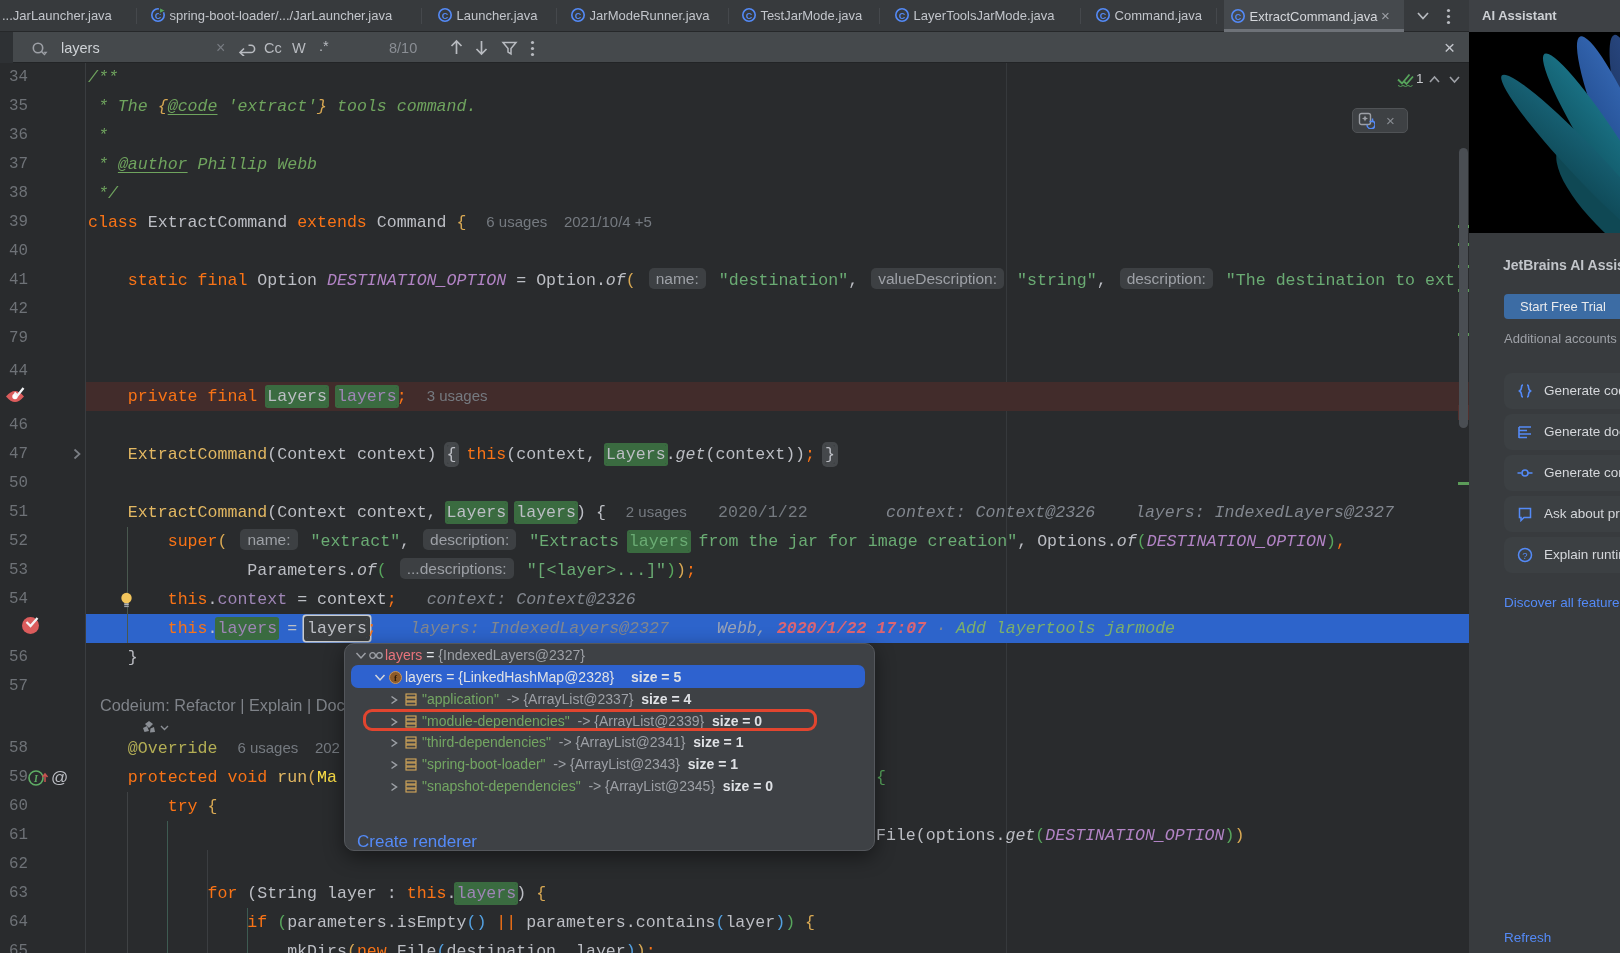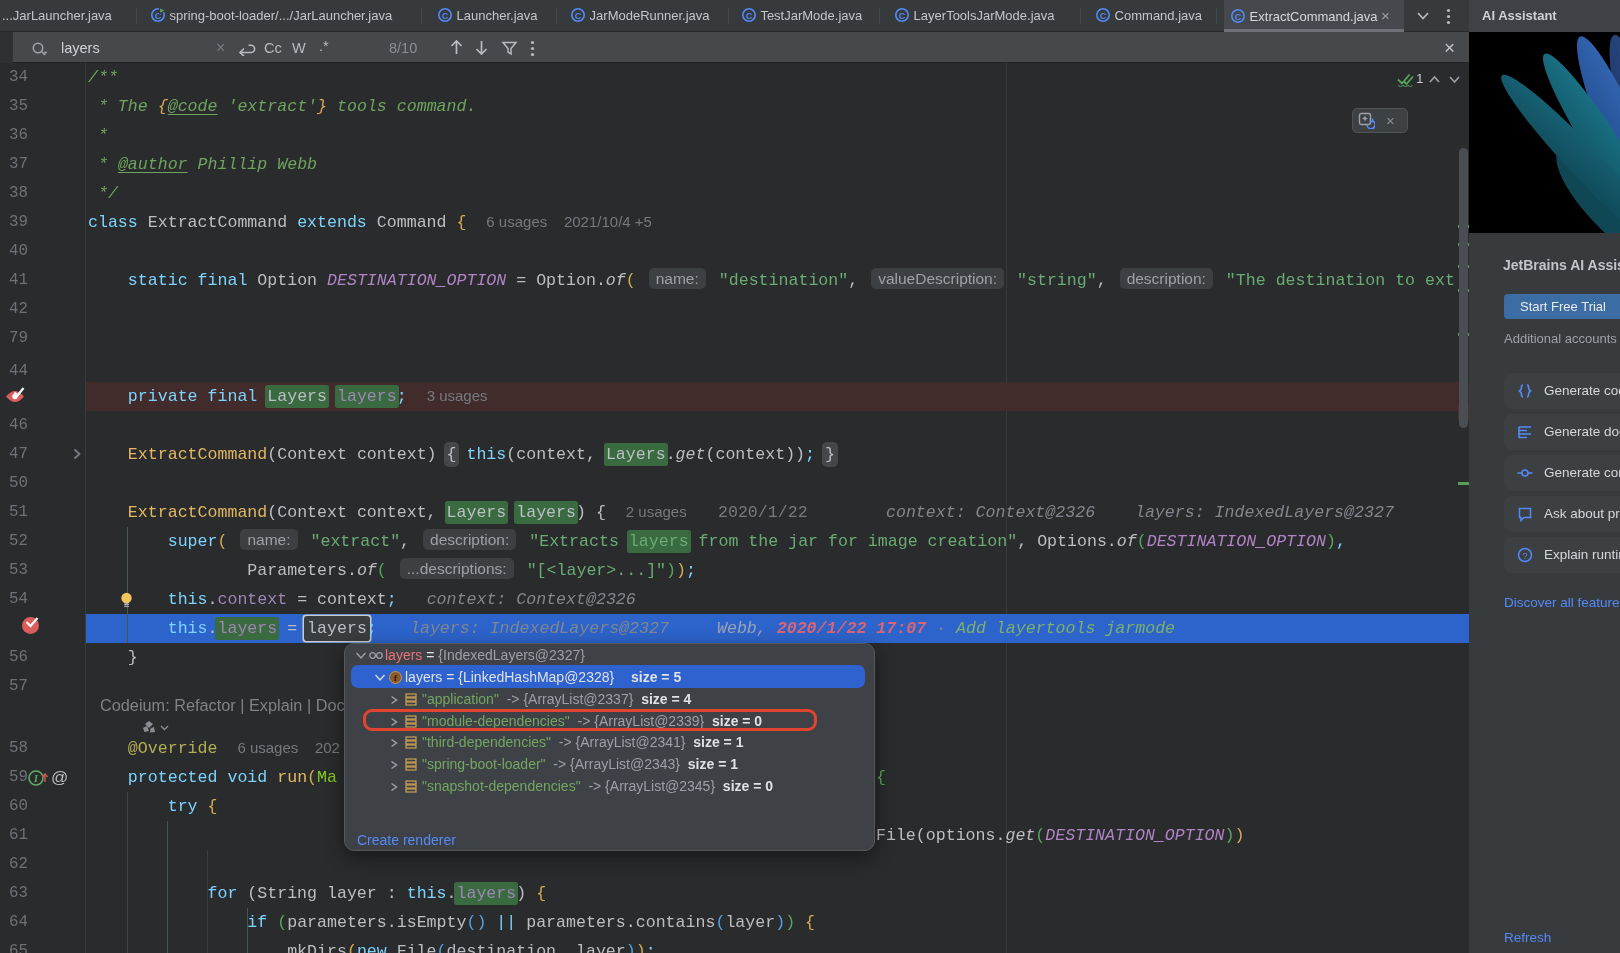--- a/index.html
+++ b/index.html
@@ -17,40 +17,40 @@
 #findbar{position:absolute;left:13px;top:32px;width:1456px;height:31px;background:#45494C;border-bottom:1px solid #222426}
 #findleft{position:absolute;left:0;top:32px;width:13px;height:31px;background:#2E3134}
 .fb{position:absolute;top:32px;color:#B8BBC0;font-size:14.5px}
 
 #editor{position:absolute;left:0;top:63px;width:1469px;height:890px;background:#292B2D;overflow:hidden}
 #gutline{position:absolute;left:85px;top:0;width:1px;height:890px;background:#3A3D40}
 #colguide{position:absolute;left:1006px;top:0;width:1px;height:890px;background:#36393C}
 .gn{position:absolute;left:9px;width:40px;font:15.8px "Liberation Mono",monospace;color:#6E7277;line-height:29px;height:29px}
 .ln{position:absolute;left:88px;height:29px;line-height:29px;white-space:pre;font-size:16.6px;font-family:"Liberation Mono",monospace;color:#BCBEC4;z-index:3}
 .rowhl{position:absolute;left:86px;width:1383px;height:29px;z-index:1}
-.k{color:#7dd3fc}.s{color:#6AAB73}.c{color:#6FA45E;font-style:italic}
+.k{color:#f97316}.s{color:#6AAB73}.c{color:#6FA45E;font-style:italic}
 .ct{font-weight:normal;text-decoration:underline;text-underline-offset:3px}
 .f{color:#9E85B5}.cn{color:#B183C4;font-style:italic}.m{color:#E3B862}
 .an{color:#B3AE55}.it{font-style:italic}
 .pb{color:#53A0E0}.pg{color:#57A55C}.py{color:#D8A853}
 .hint{display:inline-block;background:#3D4043;color:#9DA0A6;border-radius:5px;font:15.5px "Liberation Sans",sans-serif;padding:0 7px;height:21px;line-height:21px;vertical-align:1px;margin:0 3px}
 .use{font:15px "Liberation Sans",sans-serif;color:#757A80}
 .dbg{font-style:italic;color:#82878F}
 .hl{background:#3A6B40;box-shadow:0 0 0 2px #3A6B40;border-radius:1px}
 .bbox{background:#45484B;box-shadow:0 0 0 3px #45484B;border-radius:2px}
 .vbox{background:#3A3D3F;box-shadow:0 0 0 3px #3A3D3F,0 0 0 4.5px #C9CBCE;border-radius:1px}
 .guide{position:absolute;width:1px;z-index:2}
 
 #popup{position:absolute;left:344px;top:643px;width:531px;height:208px;background:#3E4145;border:1px solid #54575C;border-radius:10px;z-index:10;box-shadow:0 6px 20px rgba(0,0,0,.45);font-size:14px;color:#DFE1E5}
 .prow{position:absolute;left:0;width:100%;height:22px;line-height:22px;white-space:pre}
 #psel{position:absolute;left:6px;top:21px;width:514px;height:23px;background:#2E62CF;border-radius:7px;z-index:0}
 #redbox{position:absolute;left:18px;top:65px;width:454px;height:22px;border:3px solid #E2452F;border-radius:9px;z-index:5}
 .pgr{color:#9DA0A6}.pgreen{color:#73A662}.pb2{font-weight:bold;color:#DFE1E5}
 .pink{color:#E8747C}
-#crender{position:absolute;left:12px;top:188px;color:#548AF7;font-size:14px}
+#crender{position:absolute;left:12px;top:188px;color:#548AF7;font-size:17px}
 
 #aipanel{position:absolute;left:1469px;top:32px;width:151px;height:921px;background:#383B3E;overflow:hidden}
 #art{position:absolute;left:0;top:0;width:151px;height:201px;background:#000}
 #aipanel h3{position:absolute;left:34px;top:225px;width:200px;font-size:14px;color:#C2C5CA;white-space:nowrap}
 #trial{position:absolute;left:35px;top:262px;width:130px;height:25px;background:#3C6CA4;border-radius:4px;color:#E8EAED;font-size:13px;line-height:25px;padding-left:16px}
 #addacc{position:absolute;left:35px;top:299px;font-size:13px;color:#9DA0A6;white-space:nowrap}
 .aiitem{position:absolute;left:35px;width:130px;height:36px;background:#3C4043;border-radius:8px;color:#D5D7DB;font-size:13.5px;line-height:36px;padding-left:40px;white-space:nowrap}
 .ailink{position:absolute;left:35px;color:#548AF7;font-size:13.5px;white-space:nowrap}
 
 #sthumb{position:absolute;left:1459px;top:148px;width:9px;height:280px;background:#4A4E53;border-radius:5px;z-index:4}
@@ -221,21 +221,21 @@
 <div class="ln" style="top:319px">    <span class="k">private final</span> <span class="hl">Layers</span> <span class="f"><span class="hl">layers</span></span><span class="k">;</span>  <span class="use">3 usages</span></div>
 <div class="ln" style="top:377px">    <span class="m">ExtractCommand</span>(Context context) <span class="bbox">{</span> <span class="k">this</span>(context, <span class="hl">Layers</span>.<span class="it">get</span>(context))<span class="k">;</span> <span class="bbox">}</span></div>
 <div class="ln" style="top:435px">    <span class="m">ExtractCommand</span>(Context context, <span class="hl">Layers</span> <span class="hl">layers</span>) {  <span class="use">2 usages</span><span style="position:absolute;left:630px;font-style:normal;color:#757A80">2020/1/22</span><span style="position:absolute;left:798px" class="dbg">context: Context@2326    layers: IndexedLayers@2327</span></div>
 <div class="ln" style="top:464px">        <span class="k">super</span><span class="py">(</span> <span class="hint">name:</span> <span class="s">"extract"</span>, <span class="hint">description:</span> <span class="s">"Extracts <span class="hl">layers</span> from the jar for image creation"</span>, Options.<span class="it">of</span><span class="pg">(</span><span class="cn">DESTINATION_OPTION</span><span class="pg">)</span><span class="k">,</span></div>
 <div class="ln" style="top:493px">                Parameters.<span class="it">of</span><span class="pg">(</span> <span class="hint">...descriptions:</span> <span class="s">"[&lt;layer&gt;...]"</span><span class="pg">)</span><span class="py">)</span><span class="k">;</span></div>
 <div class="ln" style="top:522px">        <span class="k">this</span>.<span class="f">context</span> = context<span class="k">;</span>   <span class="dbg">context: Context@2326</span></div>
 <div class="ln" style="top:551px">        <span class="k">this</span>.<span class="f"><span class="hl">layers</span></span> = <span class="vbox">layers</span><span class="k">;</span><span style="position:absolute;left:322px" class="dbg">layers: IndexedLayers@2327</span><span style="position:absolute;left:629px" class="dbg"><span style="color:#9BA3B5">Webb, </span><span style="color:#DB6573;font-weight:bold">2020/1/22 17:07</span> · <span style="color:#7CAF6B">Add layertools jarmode</span></span></div>
 <div class="ln" style="top:580px">    }</div>
 <div class="ln" style="top:633px;left:100px;height:22px;line-height:22px"><span style="font:16.3px 'Liberation Sans';color:#7F8389">Codeium: Refactor | Explain | Docstring | Generate</span></div>
 <div class="ln" style="top:671px">    <span class="an">@Override</span>  <span class="use">6 usages    202</span></div>
-<div class="ln" style="top:700px">    <span class="k">protected void</span> <span class="m">run</span><span class="py">(</span><span style="color:#84cc16">Ma</span></div>
+<div class="ln" style="top:700px">    <span class="k">protected void</span> <span class="m">run</span><span class="py">(</span><span style="color:#fde047">Ma</span></div>
 <div class="ln" style="top:700px;left:876px"><span class="pg">{</span></div>
 <div class="ln" style="top:729px">        <span class="k">try</span> <span class="py">{</span></div>
 <div class="ln" style="top:758px;left:876px">File(options.<span class="it">get</span><span class="pg">(</span><span class="cn">DESTINATION_OPTION</span><span class="pg">)</span><span class="py">)</span></div>
 <div class="ln" style="top:816px">            <span class="k">for</span> (String layer : <span class="k">this</span>.<span class="f"><span class="hl">layers</span></span>) <span class="py">{</span></div>
 <div class="ln" style="top:845px">                <span class="k">if</span> <span class="pg">(</span>parameters.isEmpty<span class="pb">()</span> <span class="k">||</span> parameters.contains<span class="pb">(</span>layer<span class="pb">)</span><span class="pg">)</span> <span class="py">{</span></div>
 <div class="ln" style="top:874px">                    mkDirs<span class="py">(</span><span class="k">new</span> File<span class="pb">(</span>destination, layer<span class="pb">)</span><span class="py">)</span><span class="k">;</span></div>
 
 <svg style="position:absolute;left:140px;top:656px;z-index:3" width="18" height="18" viewBox="0 0 18 18">
         <g fill="#8A8E94">
           <path d="M9 2 L13 5 L9 9 L5 5 Z"></path>

